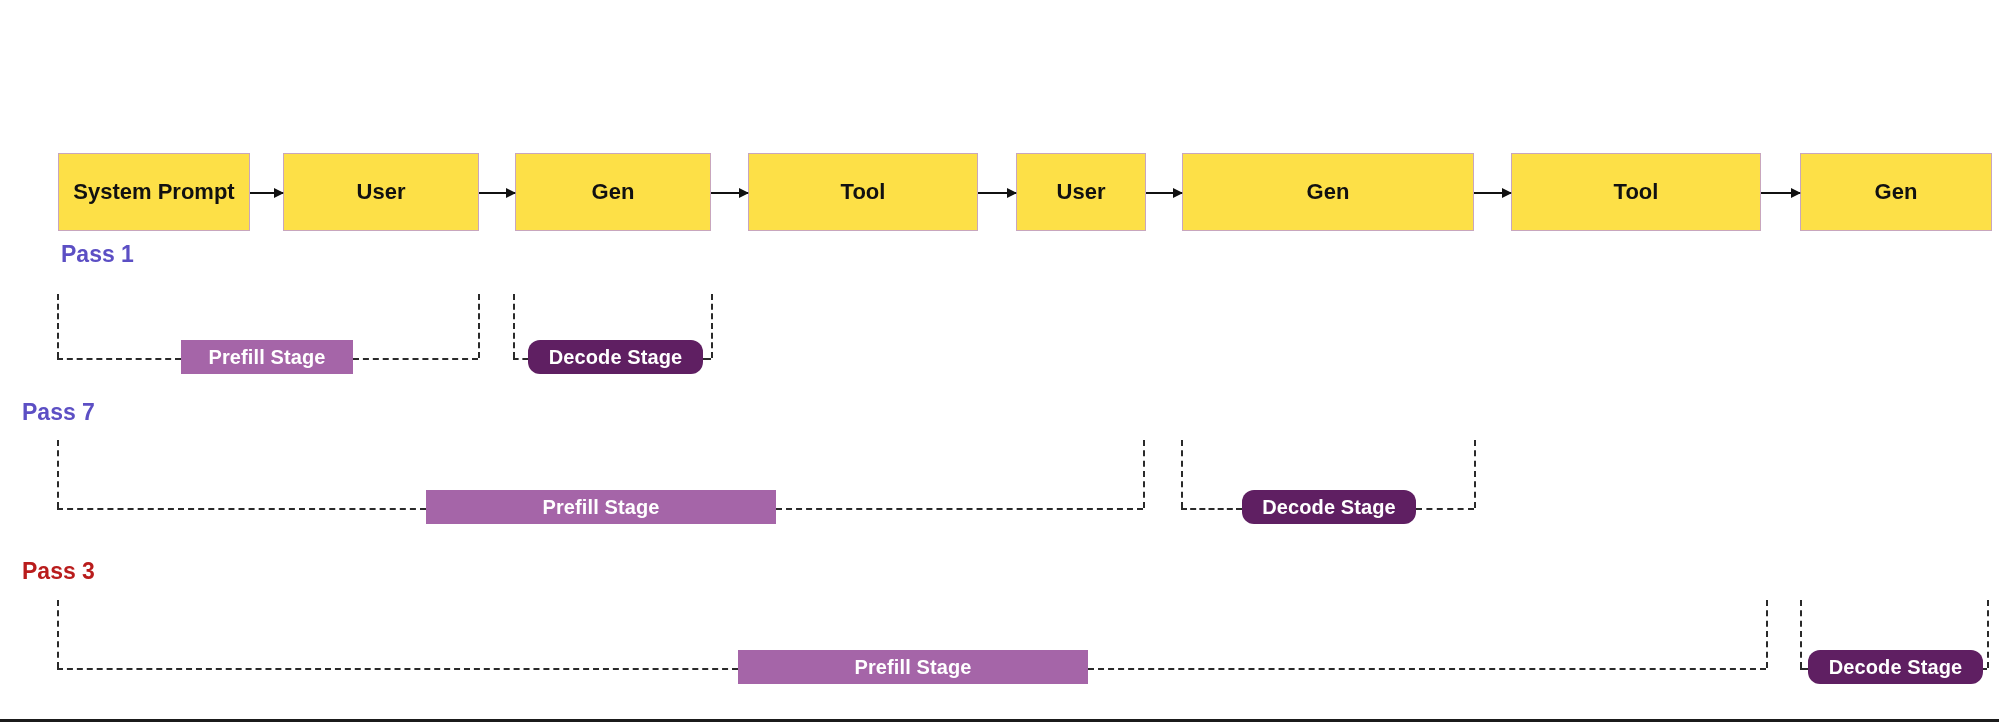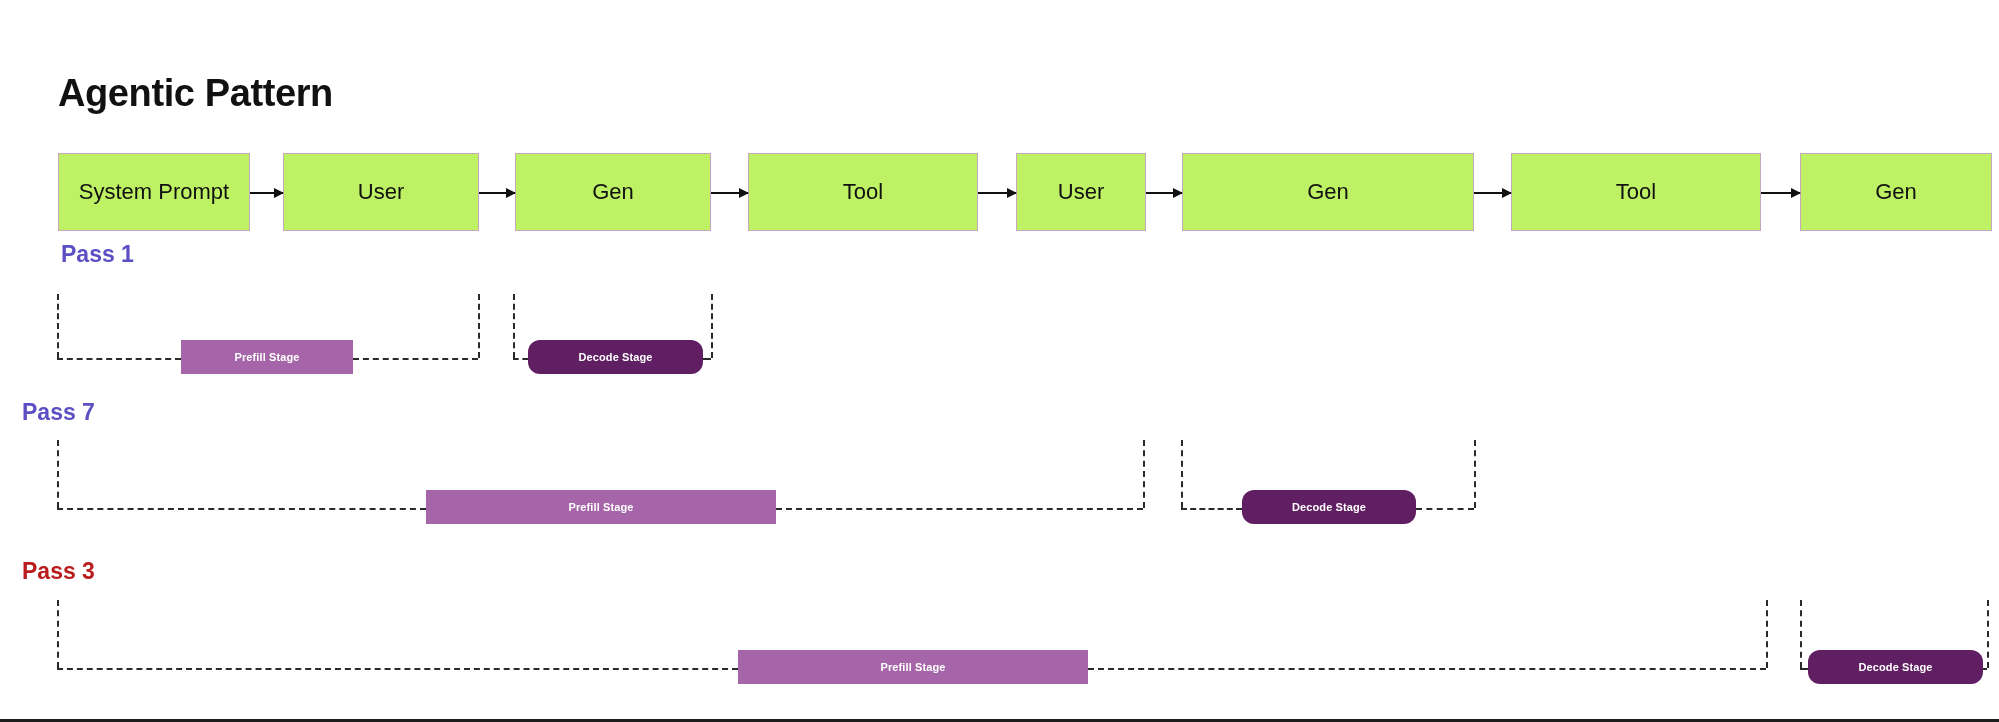--- a/index.html
+++ b/index.html
@@ -29,26 +29,26 @@
     letter-spacing: -0.4px;
     color: #111111;
     white-space: nowrap;
   }
 
   
   .pipe-box {
     position: absolute;
     height: 78px;
     border: 1.6px solid #c8a6bd;
-    background: #bef264;
+    background: #fde047;
     display: flex;
     align-items: center;
     justify-content: center;
     font-size: 22px;
-    font-weight: 400;
+    font-weight: 700;
     color: #111111;
     white-space: nowrap;
   }
 
   .arrow {
     position: absolute;
     height: 2px;
     background: #111111;
     top: 192px;
   }
@@ -85,21 +85,21 @@
     border-top: 2.2px dashed #2a2a2a;
   }
 
   
   .stage-bar {
     position: absolute;
     height: 34px;
     display: flex;
     align-items: center;
     justify-content: center;
-    font-size: 11px;
+    font-size: 20px;
     font-weight: 700;
     color: #ffffff;
     white-space: nowrap;
     letter-spacing: 0.1px;
   }
   .prefill { background: #a565a8; }
   .decode  { background: #5f1f62; border-radius: 12px; }
 
   
   .bottom-rule {
@@ -109,21 +109,20 @@
     width: 1999px;
     height: 3px;
     background: #1b1b1b;
   }
 </style>
 </head>
 <body>
 
 <div id="canvas">
 
-  <div class="title">Agentic Pattern</div>
 
   <div id="pipeline-layer">
       <div class="pipe-box" style="left: 58px; top: 153px; width: 192px; border-color: rgb(200, 166, 189);">
         <span>System Prompt</span>
       </div>
       <div class="pipe-box" style="left: 283px; top: 153px; width: 196px; border-color: rgb(200, 166, 189);">
         <span>User</span>
       </div>
       <div class="pipe-box" style="left: 515px; top: 153px; width: 196px; border-color: rgb(200, 166, 189);">
         <span>Gen</span>

